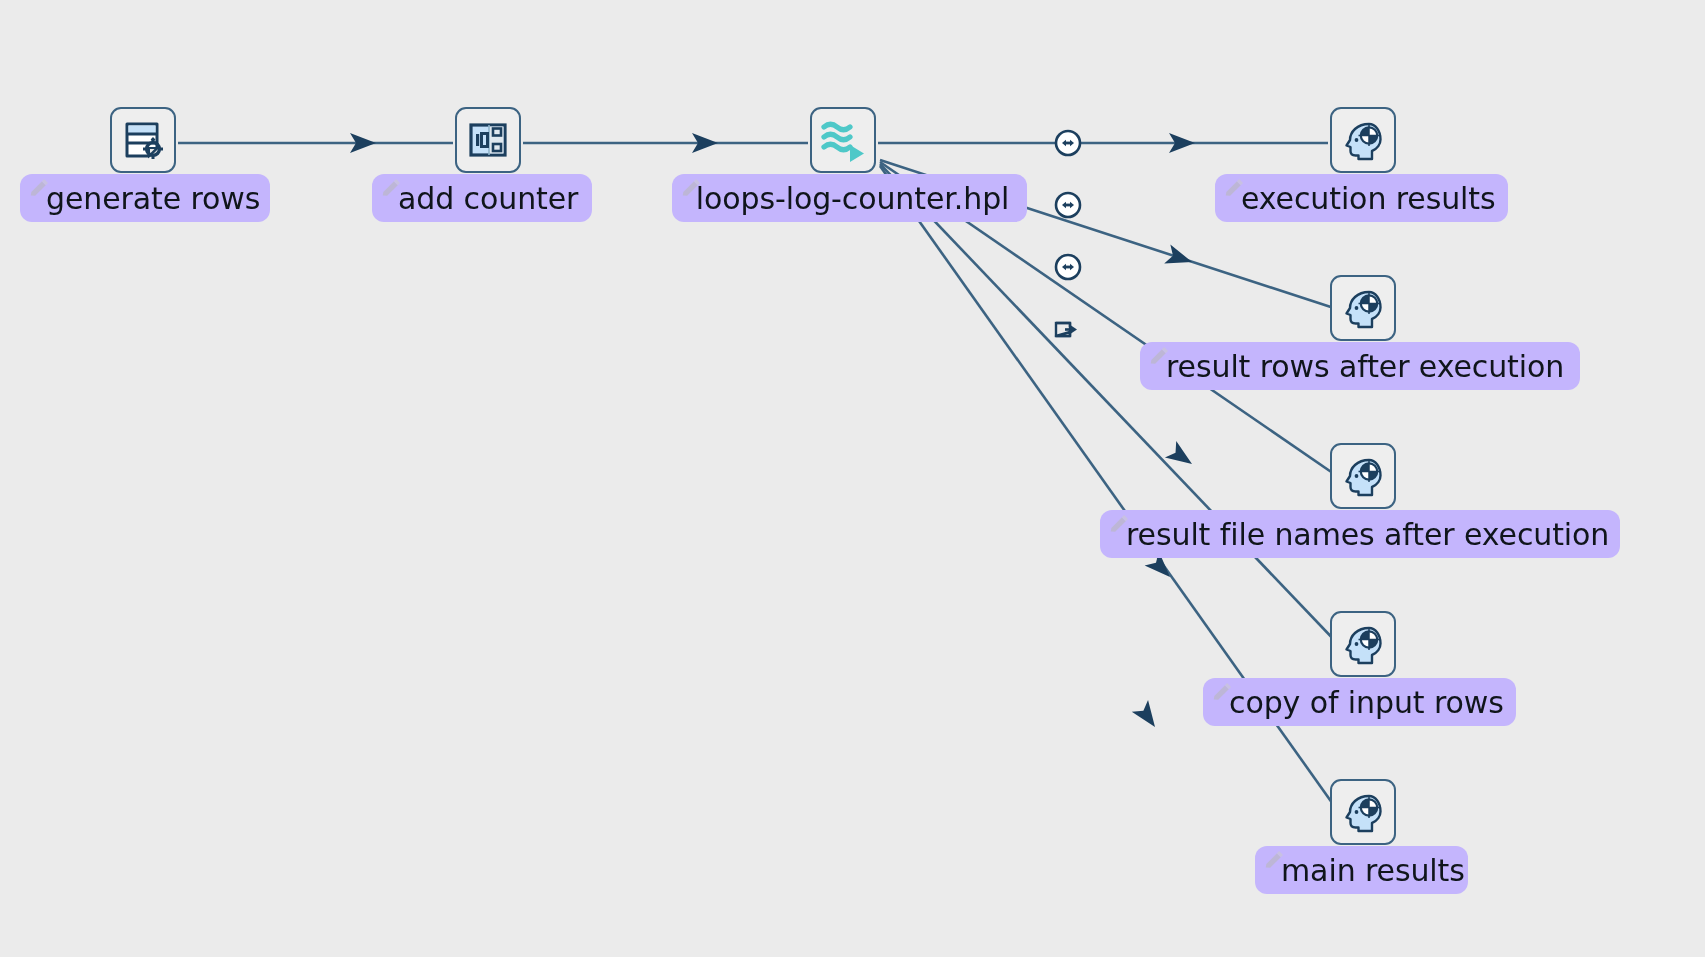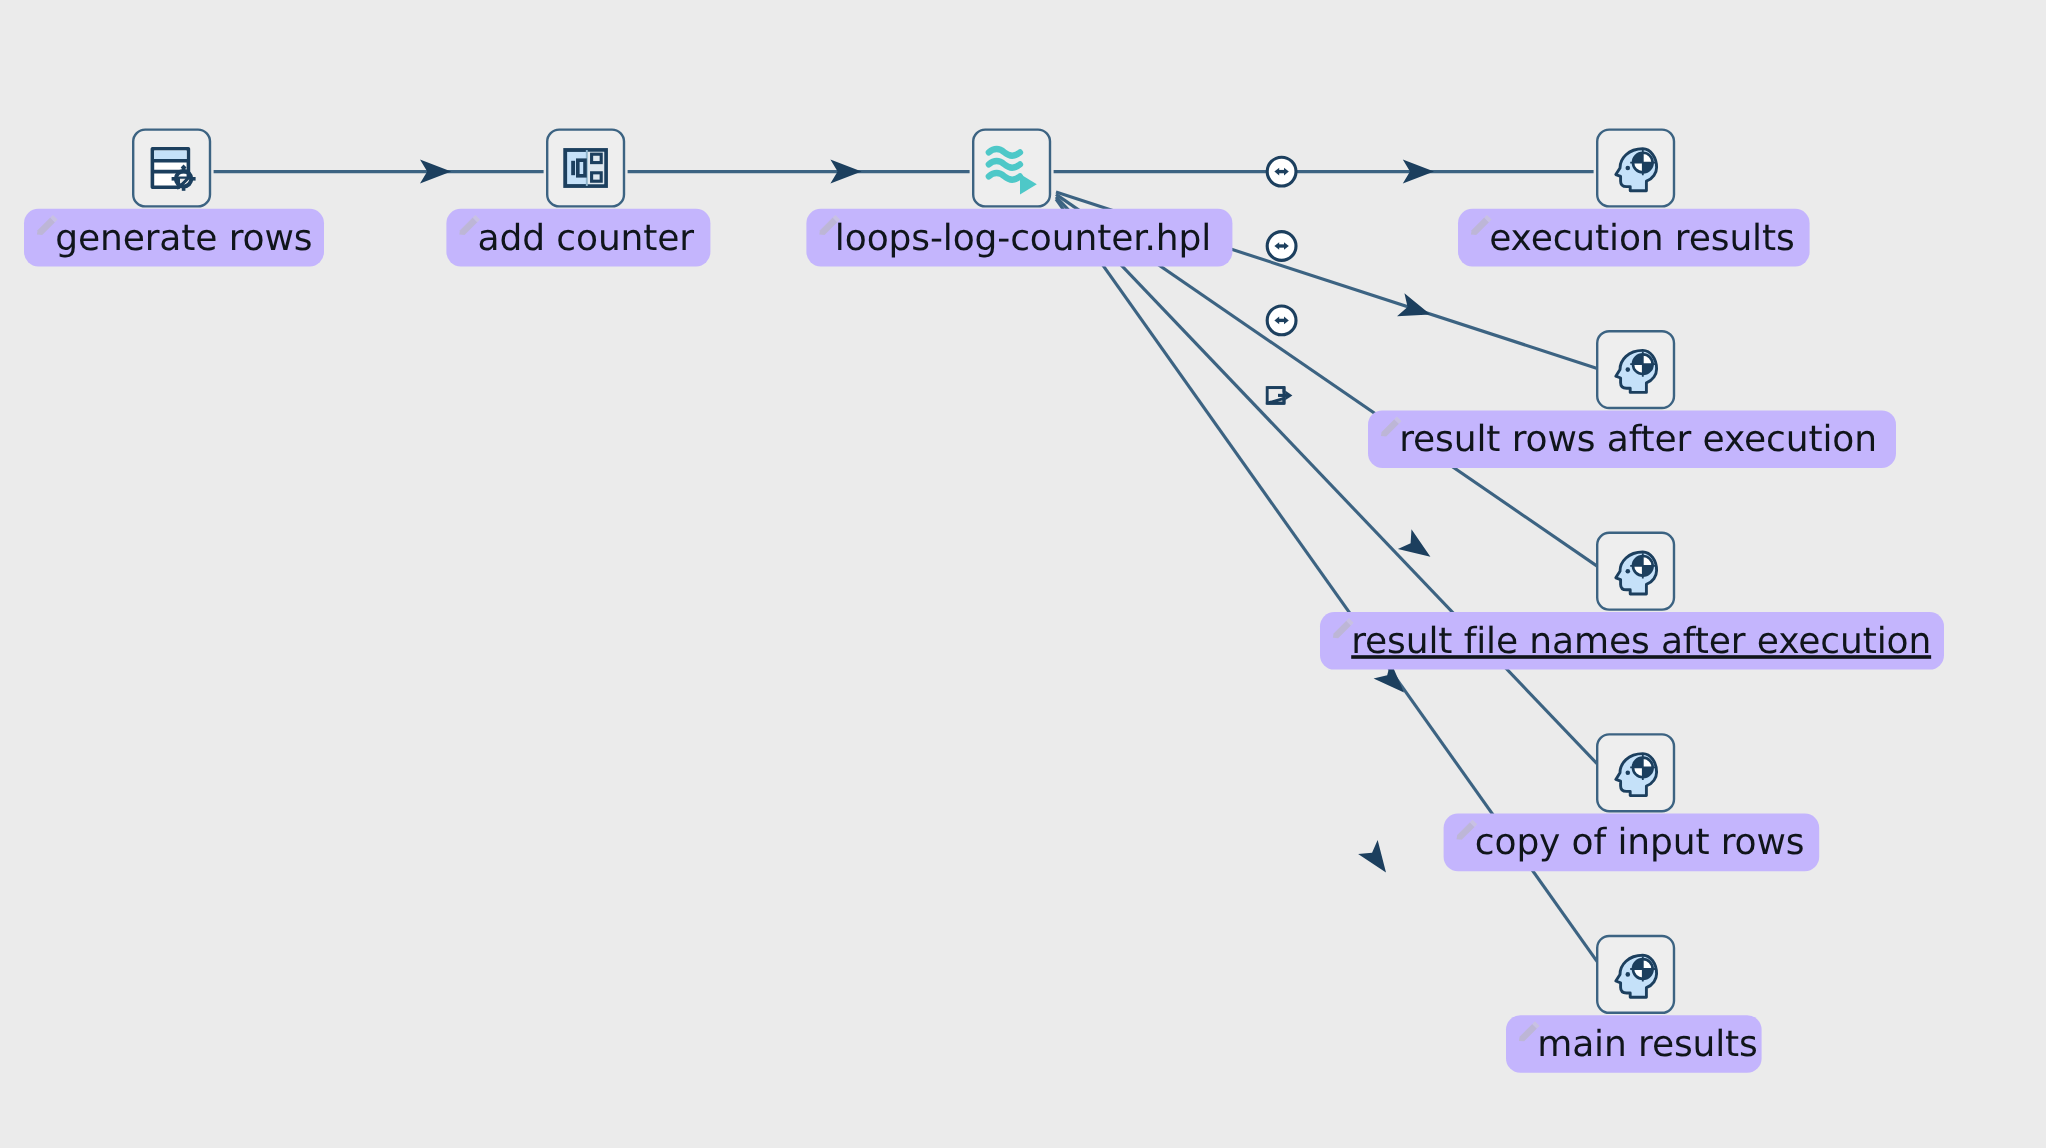--- a/index.html
+++ b/index.html
@@ -264,21 +264,21 @@
   </div>
 
   <div class="label" style="left:1140px; top:342px; width:440px;">
     <svg class="pencil" viewBox="0 0 24 24">
       <path d="M3 19 L3.6 15.2 L15.2 3.6 L19.4 7.8 L7.8 19.4 Z" fill="#b8b8b8"></path>
       <path d="M15.2 3.6 L17.6 1.2 L21.8 5.4 L19.4 7.8 Z" fill="#cccccc"></path>
     </svg>
     <span class="txt">result rows after execution</span>
   </div>
 
-  <div class="label" style="left:1100px; top:510px; width:520px;text-decoration:underline;">
+  <div class="label" style="left:1100px; top:510px; width:520px;">
     <svg class="pencil" viewBox="0 0 24 24">
       <path d="M3 19 L3.6 15.2 L15.2 3.6 L19.4 7.8 L7.8 19.4 Z" fill="#b8b8b8"></path>
       <path d="M15.2 3.6 L17.6 1.2 L21.8 5.4 L19.4 7.8 Z" fill="#cccccc"></path>
     </svg>
     <span class="txt">result file names after execution</span>
   </div>
 
   <div class="label" style="left:1203px; top:678px; width:313px;">
     <svg class="pencil" viewBox="0 0 24 24">
       <path d="M3 19 L3.6 15.2 L15.2 3.6 L19.4 7.8 L7.8 19.4 Z" fill="#b8b8b8"></path>

